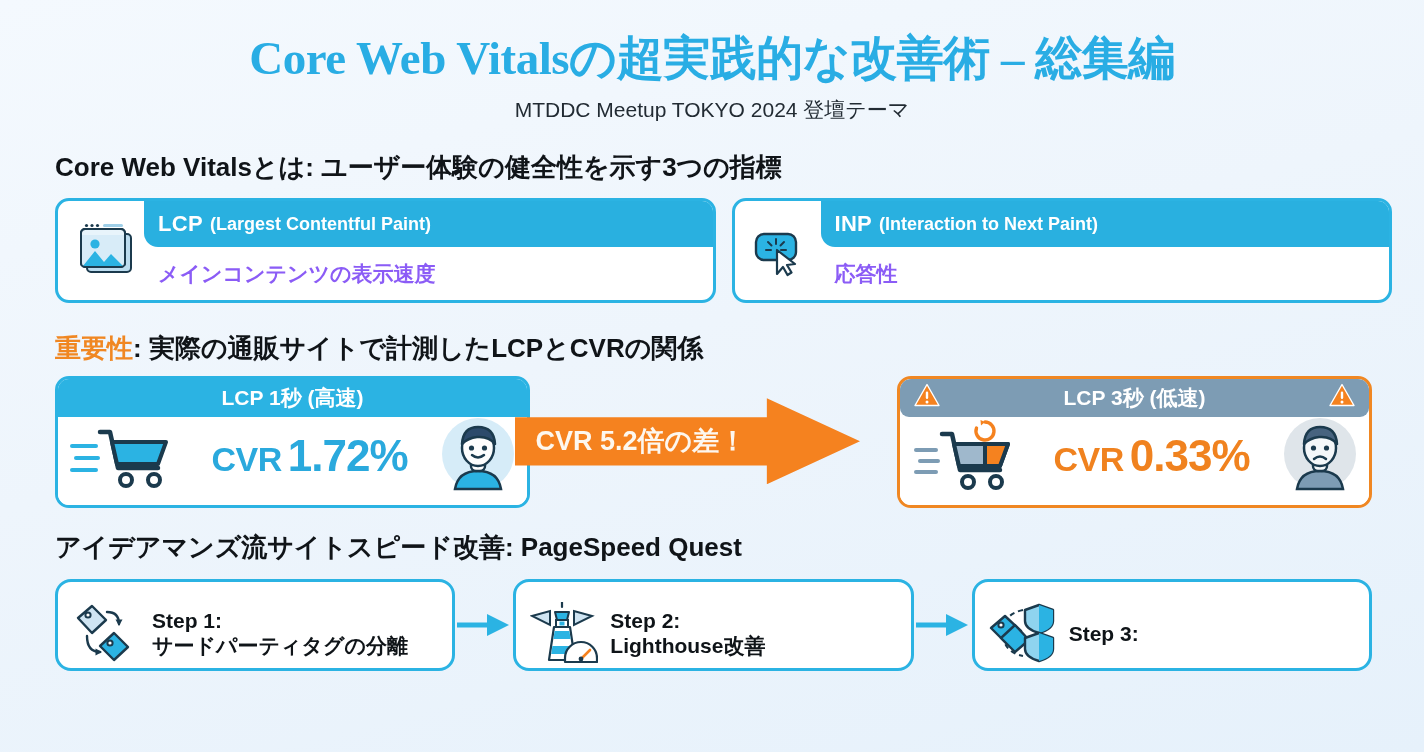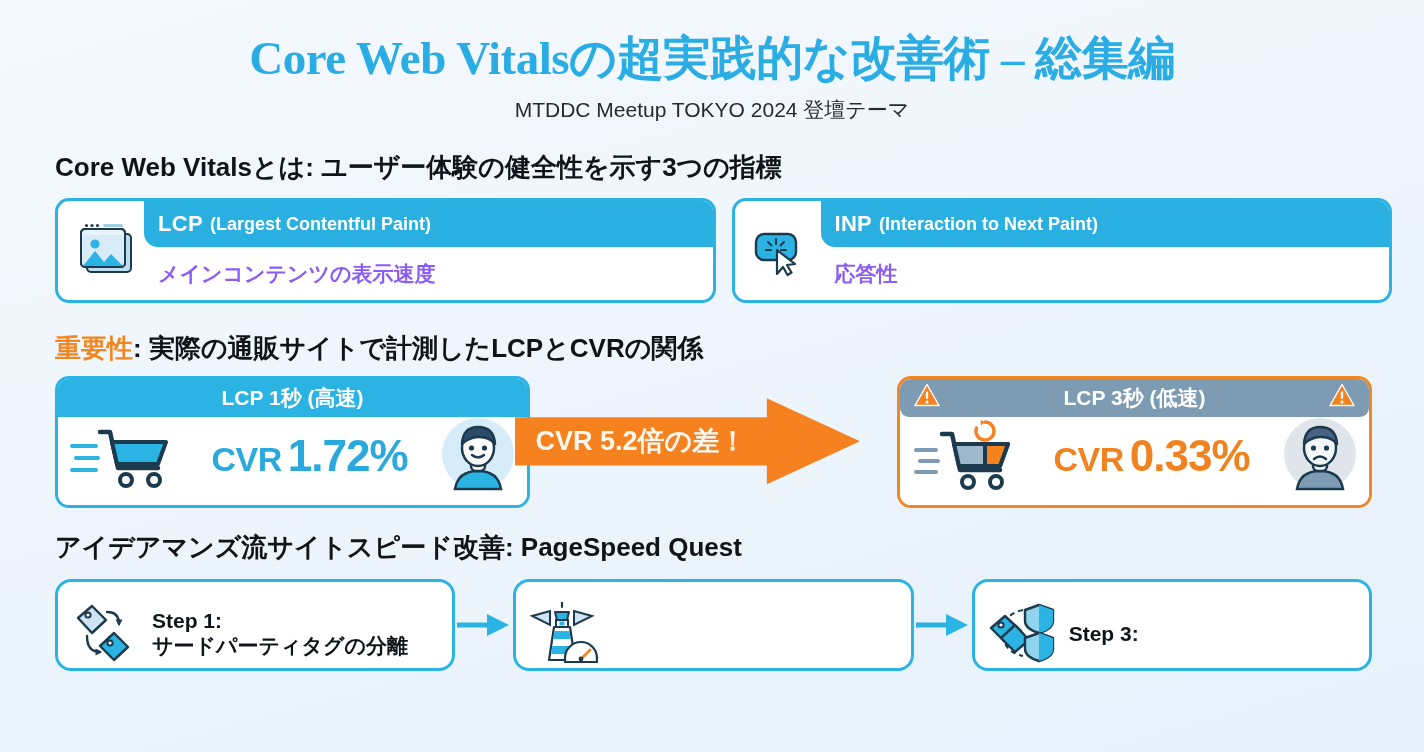--- a/index.html
+++ b/index.html
@@ -330,20 +330,24 @@
           <rect x="26" y="18" width="12" height="7" fill="#ffffff" stroke="#1b3a4d" stroke-width="2"></rect>
           <rect x="29.5" y="19.5" width="5" height="4" fill="#2bb3e3"></rect>
           <path d="M24 25 L40 25 L45 58 L19 58 Z" fill="#ffffff" stroke="#1b3a4d" stroke-width="2.2" stroke-linejoin="round"></path>
           <path d="M24.6 29 L39.4 29 L40.6 37 L23.4 37 Z" fill="#2bb3e3"></path>
           <path d="M22.4 44 L41.6 44 L42.8 52 L21.2 52 Z" fill="#2bb3e3"></path>
           <path d="M35 56 A16 16 0 0 1 67 56 L67 60 L35 60 Z" fill="#ffffff" stroke="#1b3a4d" stroke-width="2.2" stroke-linejoin="round"></path>
           <path d="M51 57 L60 48" stroke="#f5821f" stroke-width="2.6" stroke-linecap="round"></path>
           <circle cx="51" cy="57" r="2.4" fill="#1b3a4d"></circle>
         </svg>
       </div>
+      <div class="step-text">
+        <span class="step-title">Step 2:</span>
+        <span class="step-sub">Lighthouse改善</span>
+      </div>
     </div>
 
     <div class="step-conn">
       <svg width="54" height="26" viewBox="0 0 54 26">
         <line x1="0" y1="13" x2="32" y2="13" stroke="#2bb3e3" stroke-width="5"></line>
         <path d="M30 2 L52 13 L30 24 Z" fill="#2bb3e3"></path>
       </svg>
     </div>
 
     <div class="step-card">

